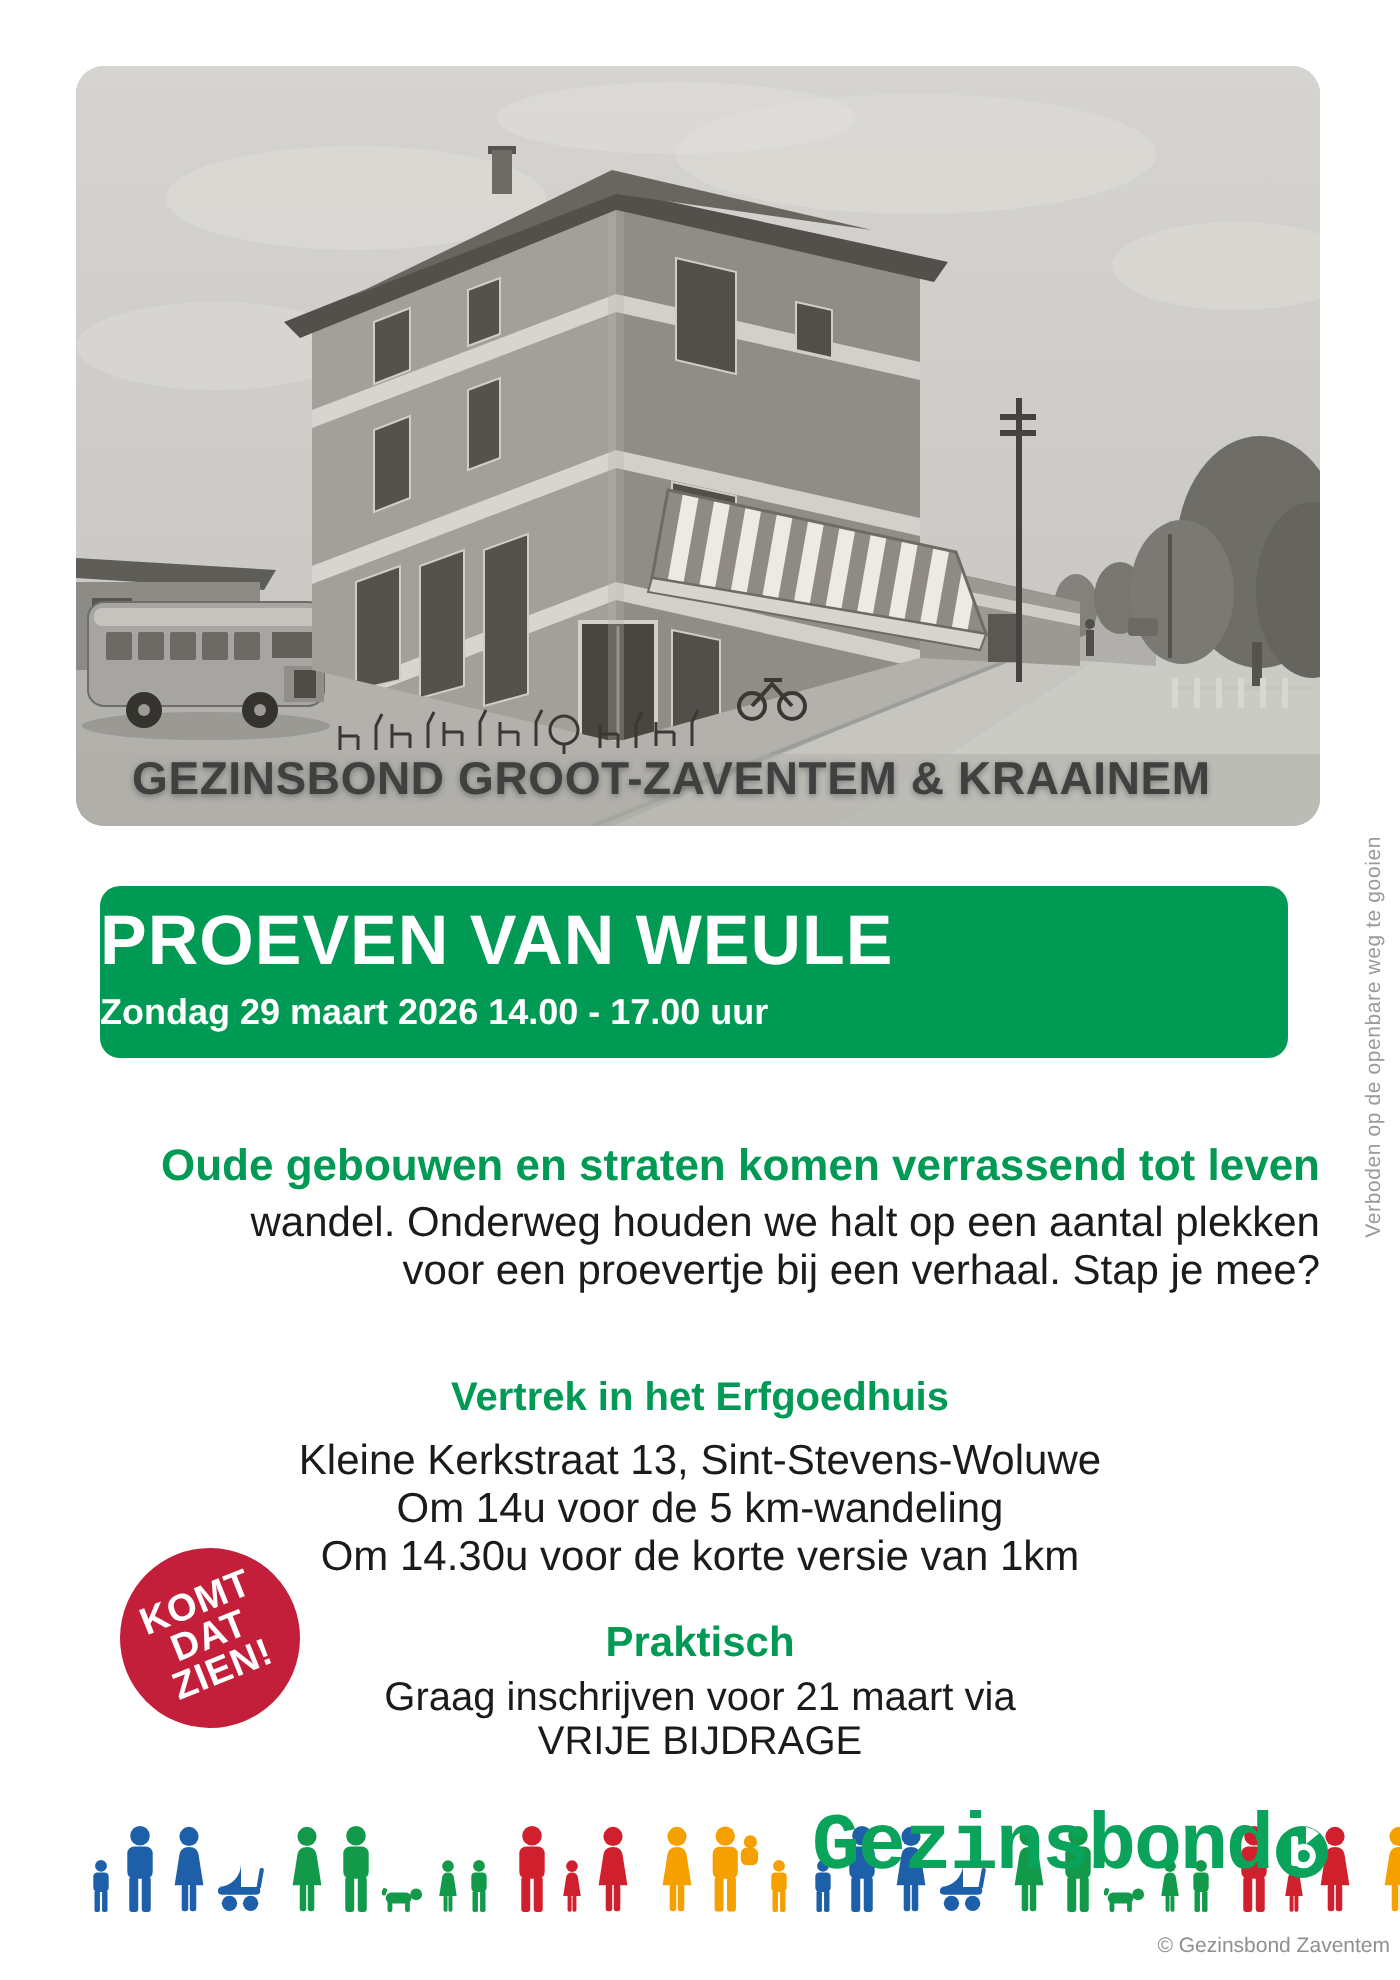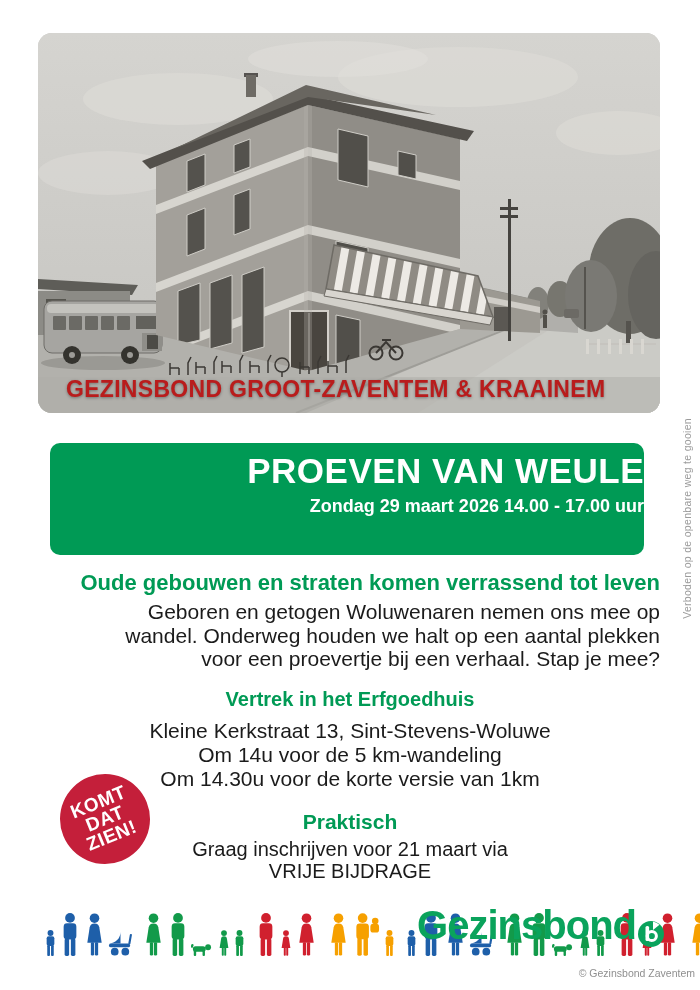--- a/index.html
+++ b/index.html
@@ -4,28 +4,28 @@
 <style>
   html,body{margin:0;padding:0;background:#ffffff;}
   .page{
     position:relative;width:700px;height:990px;background:#ffffff;overflow:hidden;
     font-family:"Liberation Sans","DejaVu Sans",sans-serif;
   }
   
   .photo{position:absolute;left:38px;top:33px;width:622px;height:380px;border-radius:14px;overflow:hidden;background:#c9c8c4;}
   .photo svg.scene{position:absolute;left:0;top:0;width:100%;height:100%;display:block;}
   .caption{
-    position:absolute;left:28px;right:14px;bottom:11px;color:#b91c1c;
+    position:absolute;left:28px;right:14px;bottom:11px;color:#404040;
     font-weight:bold;font-size:23px;line-height:25px;letter-spacing:.3px;
     text-shadow:0 1px 3px rgba(0,0,0,.35);
   }
   
   .banner{
-    position:absolute;left:50px;top:443px;width:594px;height:112px;border-radius:10px;
-    background:var(--green,#009a55);color:#ffffff;text-align:right;
+    position:absolute;left:50px;top:443px;width:594px;height:86px;border-radius:10px;
+    background:var(--green,#009a55);color:#ffffff;text-align:left;
   }
   .banner-title{font-size:35px;font-weight:bold;margin-top:8px;letter-spacing:.5px;line-height:40px;}
   .banner-sub{font-size:18px;font-weight:bold;line-height:30px;}
   
   .block{position:absolute;left:40px;width:620px;text-align:center;color:#1b1b1b;}
   .h-green{color:var(--green,#009a55);font-weight:bold;}
   .intro{top:570px;text-align:right;}
   .intro .h-green{font-size:22px;line-height:26px;margin-bottom:4px;}
   .body21{font-size:21px;line-height:23.5px;}
   .departure{top:685px;}
@@ -38,21 +38,21 @@
   .badge{
     position:absolute;left:60px;top:774px;width:90px;height:90px;border-radius:50%;
     background:var(--red,#c41f3a);color:#fff;transform:rotate(-22deg);
     display:flex;flex-direction:column;align-items:center;justify-content:center;
     font-weight:bold;font-size:19px;line-height:18px;letter-spacing:.5px;text-align:center;
   }
   
   .pictogram-row{position:absolute;left:44px;top:906px;height:50px;display:flex;align-items:flex-end;gap:9px;}
   .pg{display:flex;align-items:flex-end;gap:2px;}
   .pg svg{display:block;}
-  .logo{position:absolute;right:36px;top:903px;display:flex;align-items:flex-end;}
+  .logo{position:absolute;right:36px;top:903px;display:flex;align-items:center;font-family:Liberation Mono, monospace;}
   .logo-text{color:var(--logo-green,#0aa35c);font-weight:bold;font-size:40px;line-height:44px;letter-spacing:-1px;}
   .logo-mark{width:26px;height:26px;margin-left:2px;margin-top:2px;}
   
   .side-note{
     position:absolute;right:7px;top:418px;color:#9b9b9b;font-size:10.5px;letter-spacing:.3px;
     writing-mode:vertical-rl;transform:rotate(180deg);
   }
   .copyright{position:absolute;right:5px;top:967px;font-size:10.5px;color:#8f8f8f;}
   .hidden-defs{position:absolute;width:0;height:0;overflow:hidden;}
 </style>
@@ -213,21 +213,20 @@
     </div>
   </div>
 
   <div class="banner">
     <div class="banner-title">PROEVEN VAN WEULE</div>
     <div class="banner-sub">Zondag 29 maart 2026 14.00 - 17.00 uur</div>
   </div>
 
   <section class="block intro">
     <div class="h-green">Oude gebouwen en straten komen verrassend tot leven</div>
-    <div class="body21">Geboren en getogen Woluwenaren nemen ons mee op</div>
     <div class="body21">wandel. Onderweg houden we halt op een aantal plekken</div>
     <div class="body21">voor een proevertje bij een verhaal. Stap je mee?</div>
   </section>
 
   <section class="block departure">
     <div class="h-green">Vertrek in het Erfgoedhuis</div>
     <div class="body21">Kleine Kerkstraat 13, Sint-Stevens-Woluwe</div>
     <div class="body21">Om 14u voor de 5 km-wandeling</div>
     <div class="body21">Om 14.30u voor de korte versie van 1km</div>
   </section>

